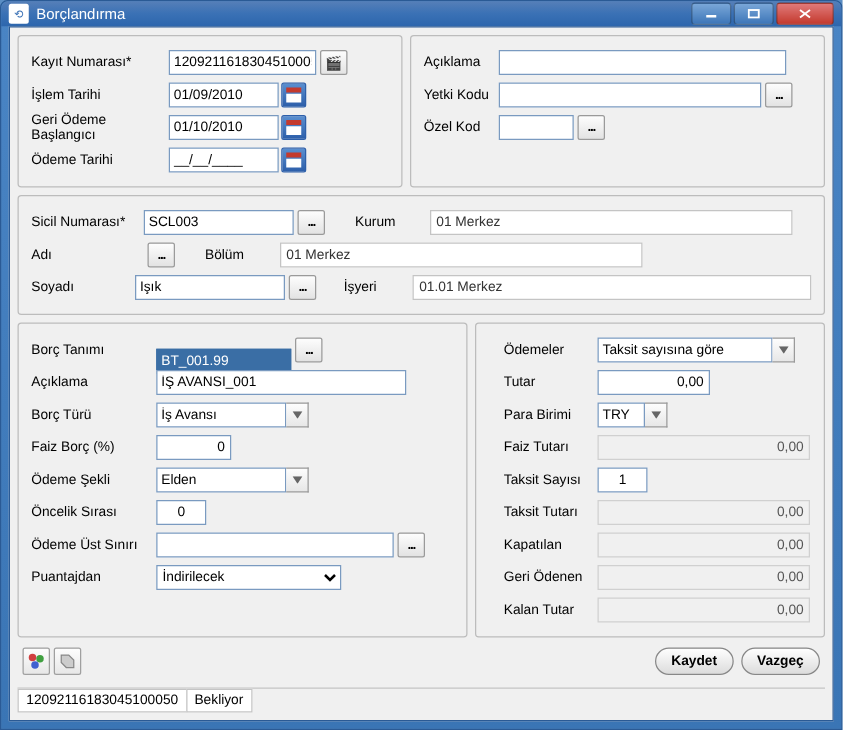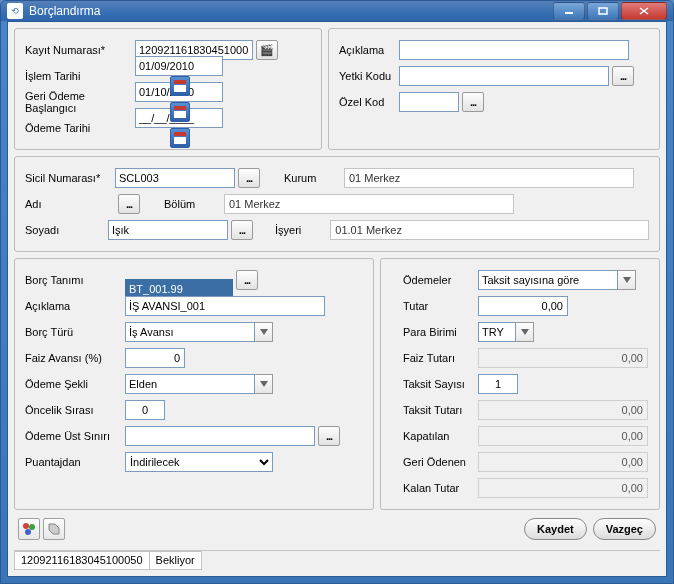--- a/index.html
+++ b/index.html
@@ -88,21 +88,21 @@
     width: 22px; height: 20px;
     border: 1px solid #9a9a9a;
     background: linear-gradient(to bottom,#fdfdfd,#e3e3e3);
     display:inline-flex; align-items:center; justify-content:center;
     margin-left: 3px;
     border-radius: 2px;
     cursor: pointer;
     font-size: 11px;
   }
   .btn-ellipsis { font-weight: bold; letter-spacing: -1px; }
-  .date-wrap { display:flex; align-items:center;flex-direction:column; }
+  .date-wrap { display:flex; align-items:center; }
   .date-wrap input { width: 88px; }
   .cal-btn {
     width: 20px; height: 20px;
     background: linear-gradient(to bottom,#5a8fd0,#2d5faa);
     border:1px solid #2d5faa;
     margin-left:2px;
     display:flex; align-items:center; justify-content:center;
     border-radius:2px;
     position:relative;
   }
@@ -121,21 +121,21 @@
   .lookup .btn-icon { }
   .ro-field {
     height:20px; border:1px solid #c4c4c4; background:#fff;
     padding:0 4px; display:flex; align-items:center;
     color:#333;
   }
   .panels-bot { display:flex; gap:6px; flex:1;justify-content:flex-end; }
   .panel-bot-left { width: 360px; }
   .panel-bot-right { flex:1; }
   .combo-wrap { display:flex; align-items:center; position:relative; }
-  .combo-wrap input { width: 130px; }
+  .combo-wrap input { width: 104px; }
   .combo-btn {
     width:18px; height:20px;
     border:1px solid #9a9a9a; border-left:none;
     background: linear-gradient(to bottom,#fdfdfd,#e7e7e7);
     display:flex; align-items:center; justify-content:center;
   }
   .combo-btn svg { width:8px; height:6px; }
   select {
     height:20px; font:inherit; border:1px solid #7a9ac0;
     background:#fff;
@@ -305,21 +305,21 @@
           <div class="combo-wrap">
             <input type="text" value="İş Avansı" style="">
             <span class="combo-btn">
                 <svg viewBox="0 0 8 6">
                   <path d="M0 0 L8 0 L4 6 Z" fill="#666"></path>
                 </svg>
               </span>
           </div>
         </div>
         <div class="row">
-          <span style="width:100px">Faiz Avansı (%)</span>
+          <span style="width:100px">Faiz Borç (%)</span>
           <input type="text" class="right" style="width: 60px;" value="0">
         </div>
         <div class="row">
           <span style="width:100px">Ödeme Şekli</span>
           <div class="combo-wrap">
             <input type="text" value="Elden" style="">
             <span class="combo-btn">
                 <svg viewBox="0 0 8 6">
                   <path d="M0 0 L8 0 L4 6 Z" fill="#666"></path>
                 </svg>

